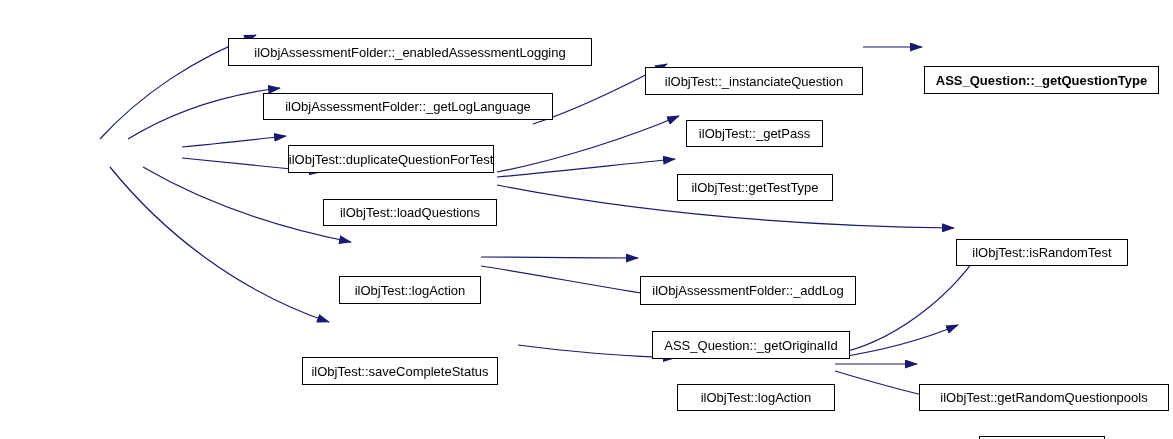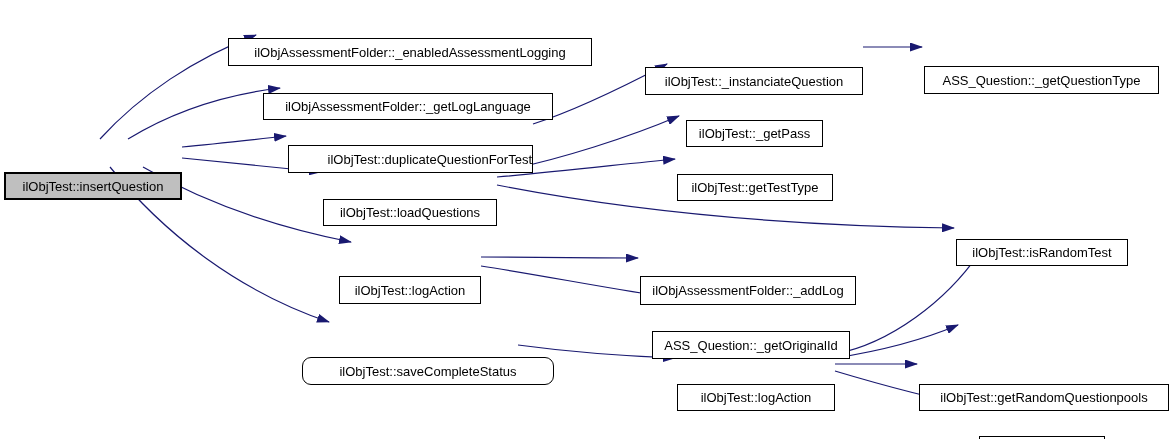--- a/index.html
+++ b/index.html
@@ -71,60 +71,57 @@
       <path d="M497,185 C640,213 800,226 954,228" class="edge" marker-end="url(#arrow)"></path>
       <path d="M863,47 C882,47 902,47 922,47" class="edge" marker-end="url(#arrow)"></path>
       <path d="M481,257 C530,257 585,258 638,258" class="edge" marker-end="url(#arrow)"></path>
       <path d="M481,266 C540,275 600,287 660,296" class="edge" marker-end="url(#arrow)"></path>
       <path d="M518,345 C570,352 622,356 675,358" class="edge" marker-end="url(#arrow)"></path>
       <path d="M835,354 C888,344 948,302 984,246" class="edge" marker-end="url(#arrow)"></path>
       <path d="M835,358 C880,351 925,339 958,325" class="edge" marker-end="url(#arrow)"></path>
       <path d="M835,364 C862,364 890,364 917,364" class="edge" marker-end="url(#arrow)"></path>
       <path d="M835,371 C885,386 935,399 977,407" class="edge" marker-end="url(#arrow)"></path>
     </svg>
-<div class="node highlighted" style="left: 4px; top: 139px; width: 178px; height: 28px;">
-      <span>ilObjTest::insertQuestion</span>
-    </div>
     <div class="node" style="left: 228px; top: 5px; width: 364px; height: 28px;">
       <span>ilObjAssessmentFolder::_enabledAssessmentLogging</span>
     </div>
     <div class="node" style="left: 263px; top: 60px; width: 290px; height: 27px;">
       <span>ilObjAssessmentFolder::_getLogLanguage</span>
     </div>
-    <div class="node" style="left: 288px; top: 112px; width: 245px; height: 28px; justify-content: flex-end;">
+    <div class="node" style="left: 288px; top: 112px; width: 206px; height: 28px;">
       <span>ilObjTest::duplicateQuestionForTest</span>
     </div>
     <div class="node" style="left: 323px; top: 166px; width: 174px; height: 27px;">
       <span>ilObjTest::loadQuestions</span>
     </div>
     <div class="node" style="left: 339px; top: 243px; width: 142px; height: 28px;">
       <span>ilObjTest::logAction</span>
     </div>
-    <div class="node" style="left: 302px; top: 324px; width: 252px; height: 28px; border-radius: 9px;">
+    <div class="node" style="left: 302px; top: 324px; width: 196px; height: 28px;">
       <span>ilObjTest::saveCompleteStatus</span>
     </div>
     <div class="node" style="left: 645px; top: 34px; width: 218px; height: 28px;">
       <span>ilObjTest::_instanciateQuestion</span>
     </div>
     <div class="node" style="left: 686px; top: 87px; width: 137px; height: 27px;">
       <span>ilObjTest::_getPass</span>
     </div>
     <div class="node" style="left: 677px; top: 141px; width: 156px; height: 27px;">
       <span>ilObjTest::getTestType</span>
     </div>
     <div class="node" style="left: 640px; top: 243px; width: 216px; height: 29px;">
       <span>ilObjAssessmentFolder::_addLog</span>
     </div>
     <div class="node" style="left: 652px; top: 298px; width: 198px; height: 28px;">
       <span>ASS_Question::_getOriginalId</span>
     </div>
     <div class="node" style="left: 677px; top: 351px; width: 158px; height: 27px;">
       <span>ilObjTest::logAction</span>
     </div>
-    <div class="node" style="left: 924px; top: 33px; width: 235px; height: 28px;">
+    <div class="node" style="left: 924px; top: 33px; width: 235px; height: 28px; font-weight: bold;">
       <span>ASS_Question::_getQuestionType</span>
     </div>
     <div class="node" style="left: 956px; top: 206px; width: 172px; height: 27px;">
       <span>ilObjTest::isRandomTest</span>
     </div>
     <div class="node" style="left: 919px; top: 351px; width: 250px; height: 27px;">
       <span>ilObjTest::getRandomQuestionpools</span>
     </div>
     <div class="node" style="left: 979px; top: 403px; width: 126px; height: 27px;">
       <span>ilObject::getTitle</span>

